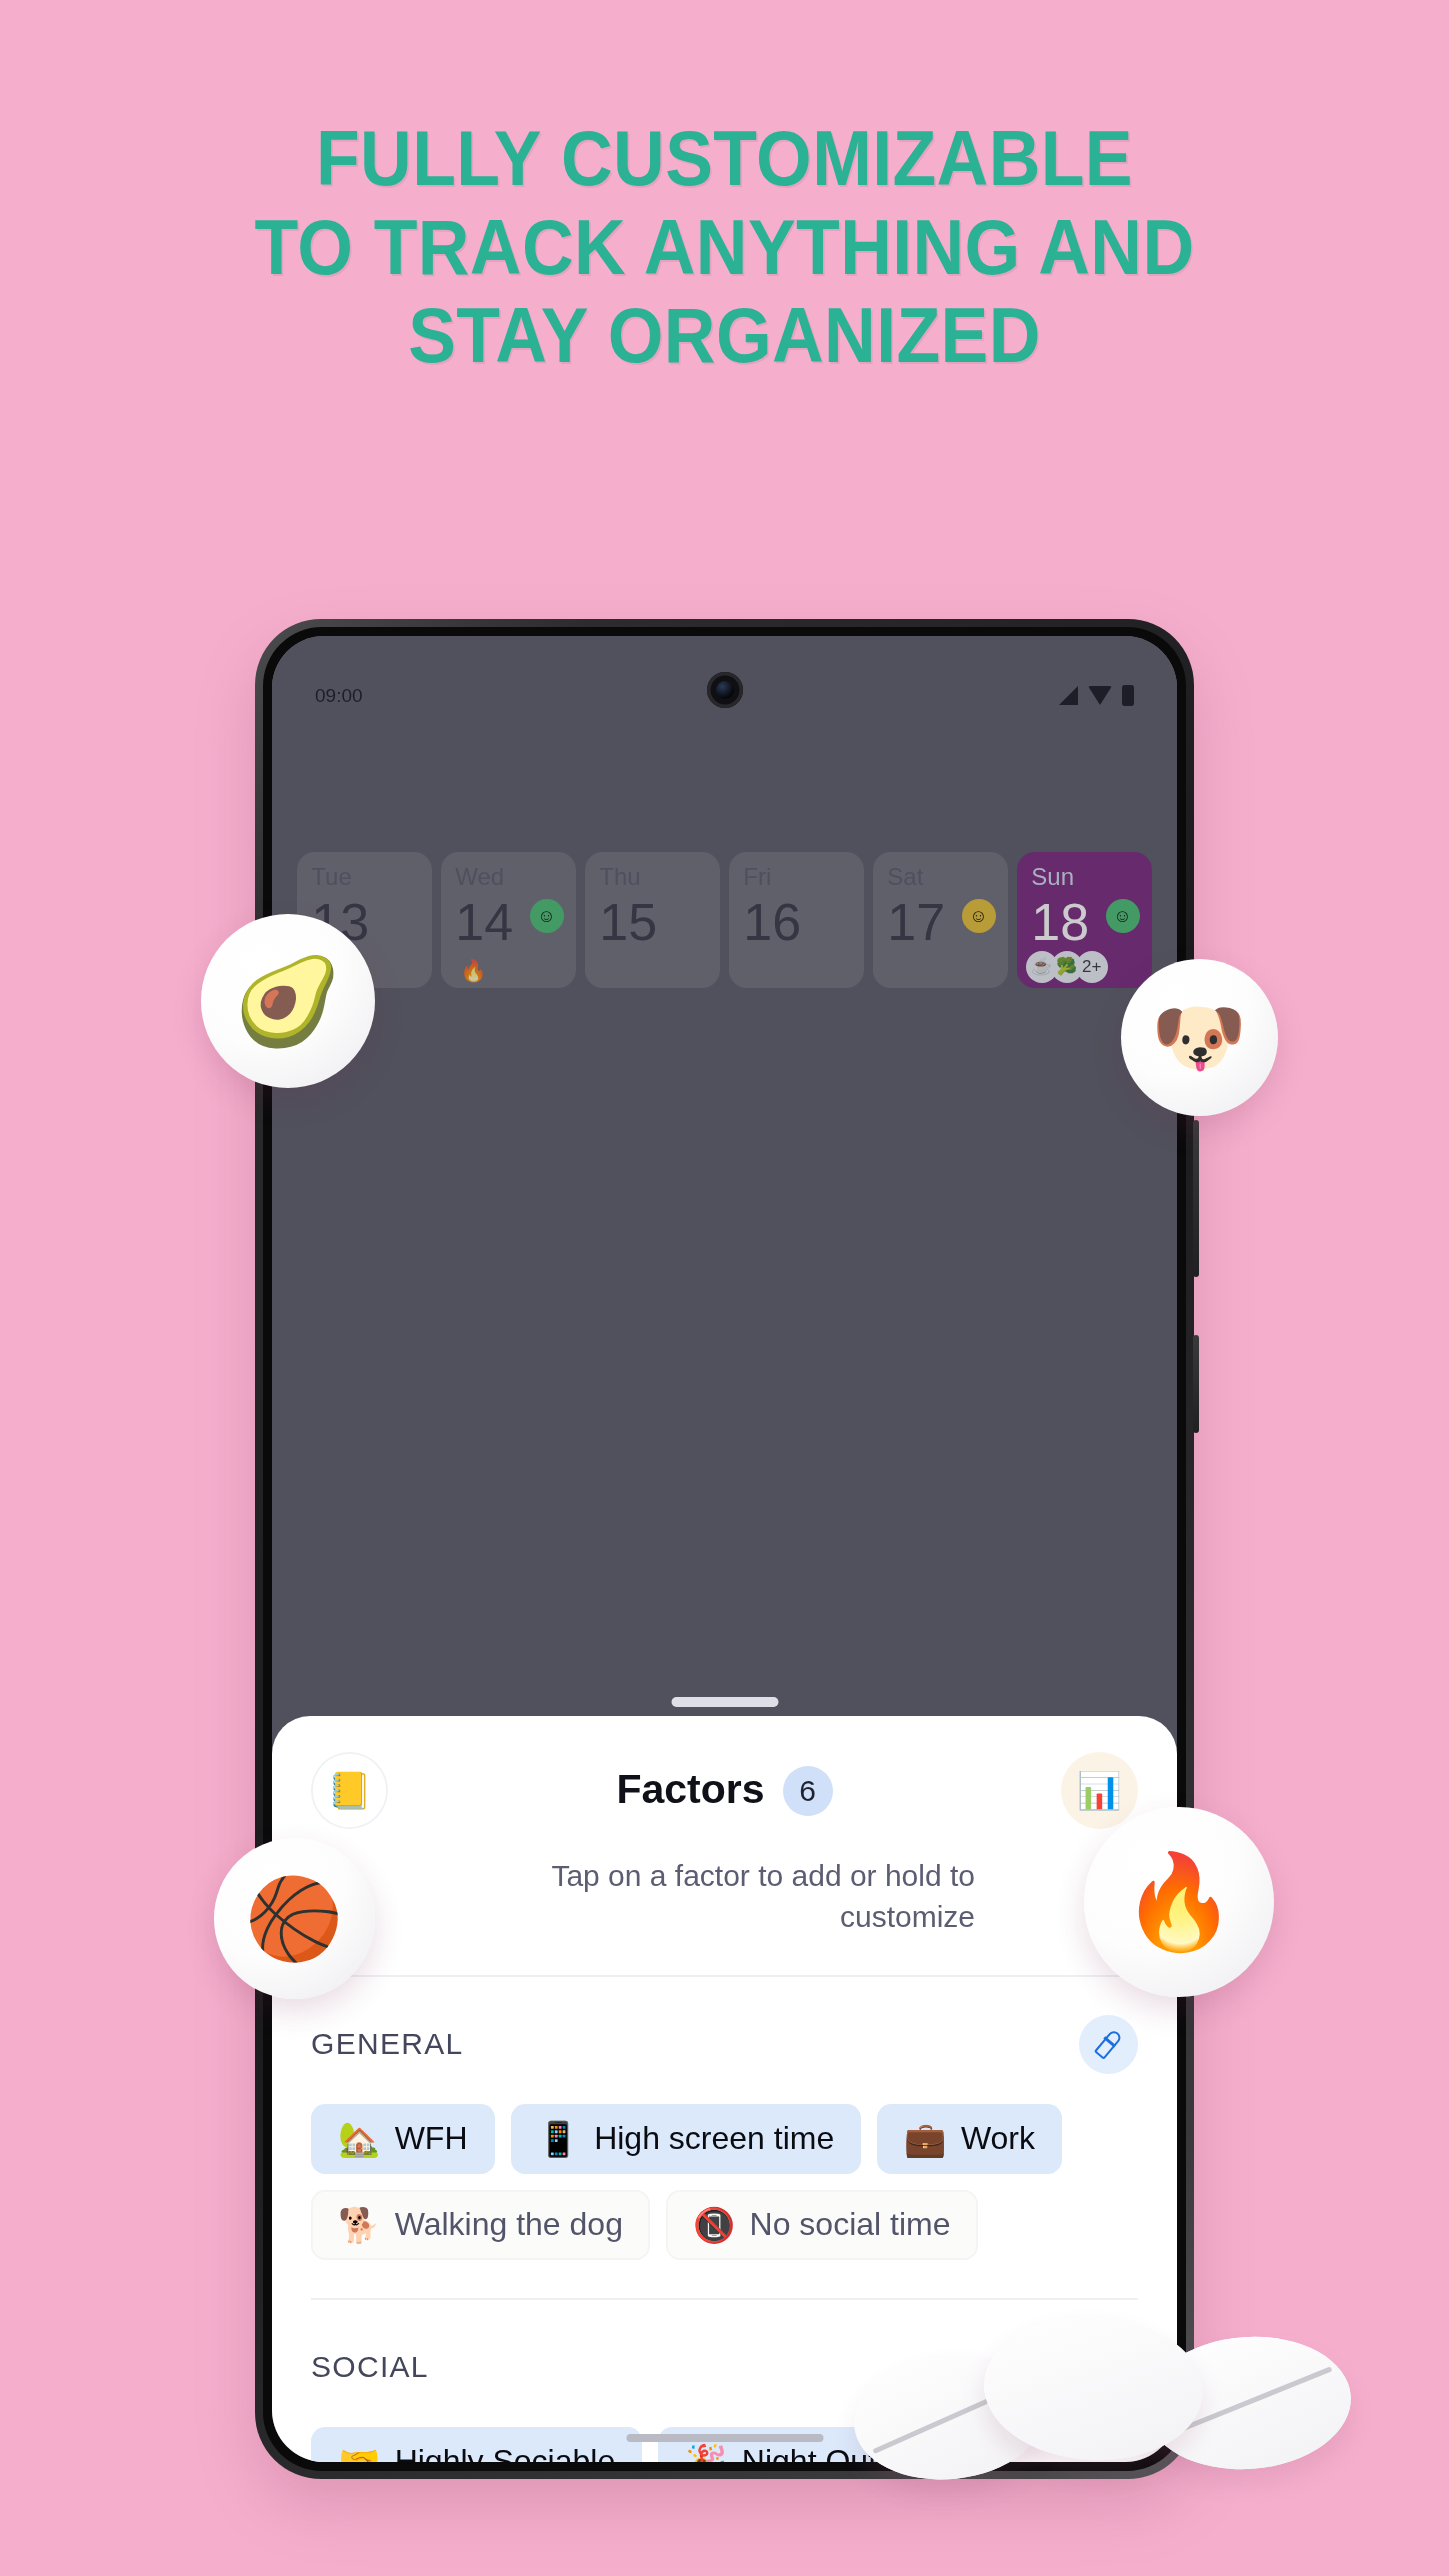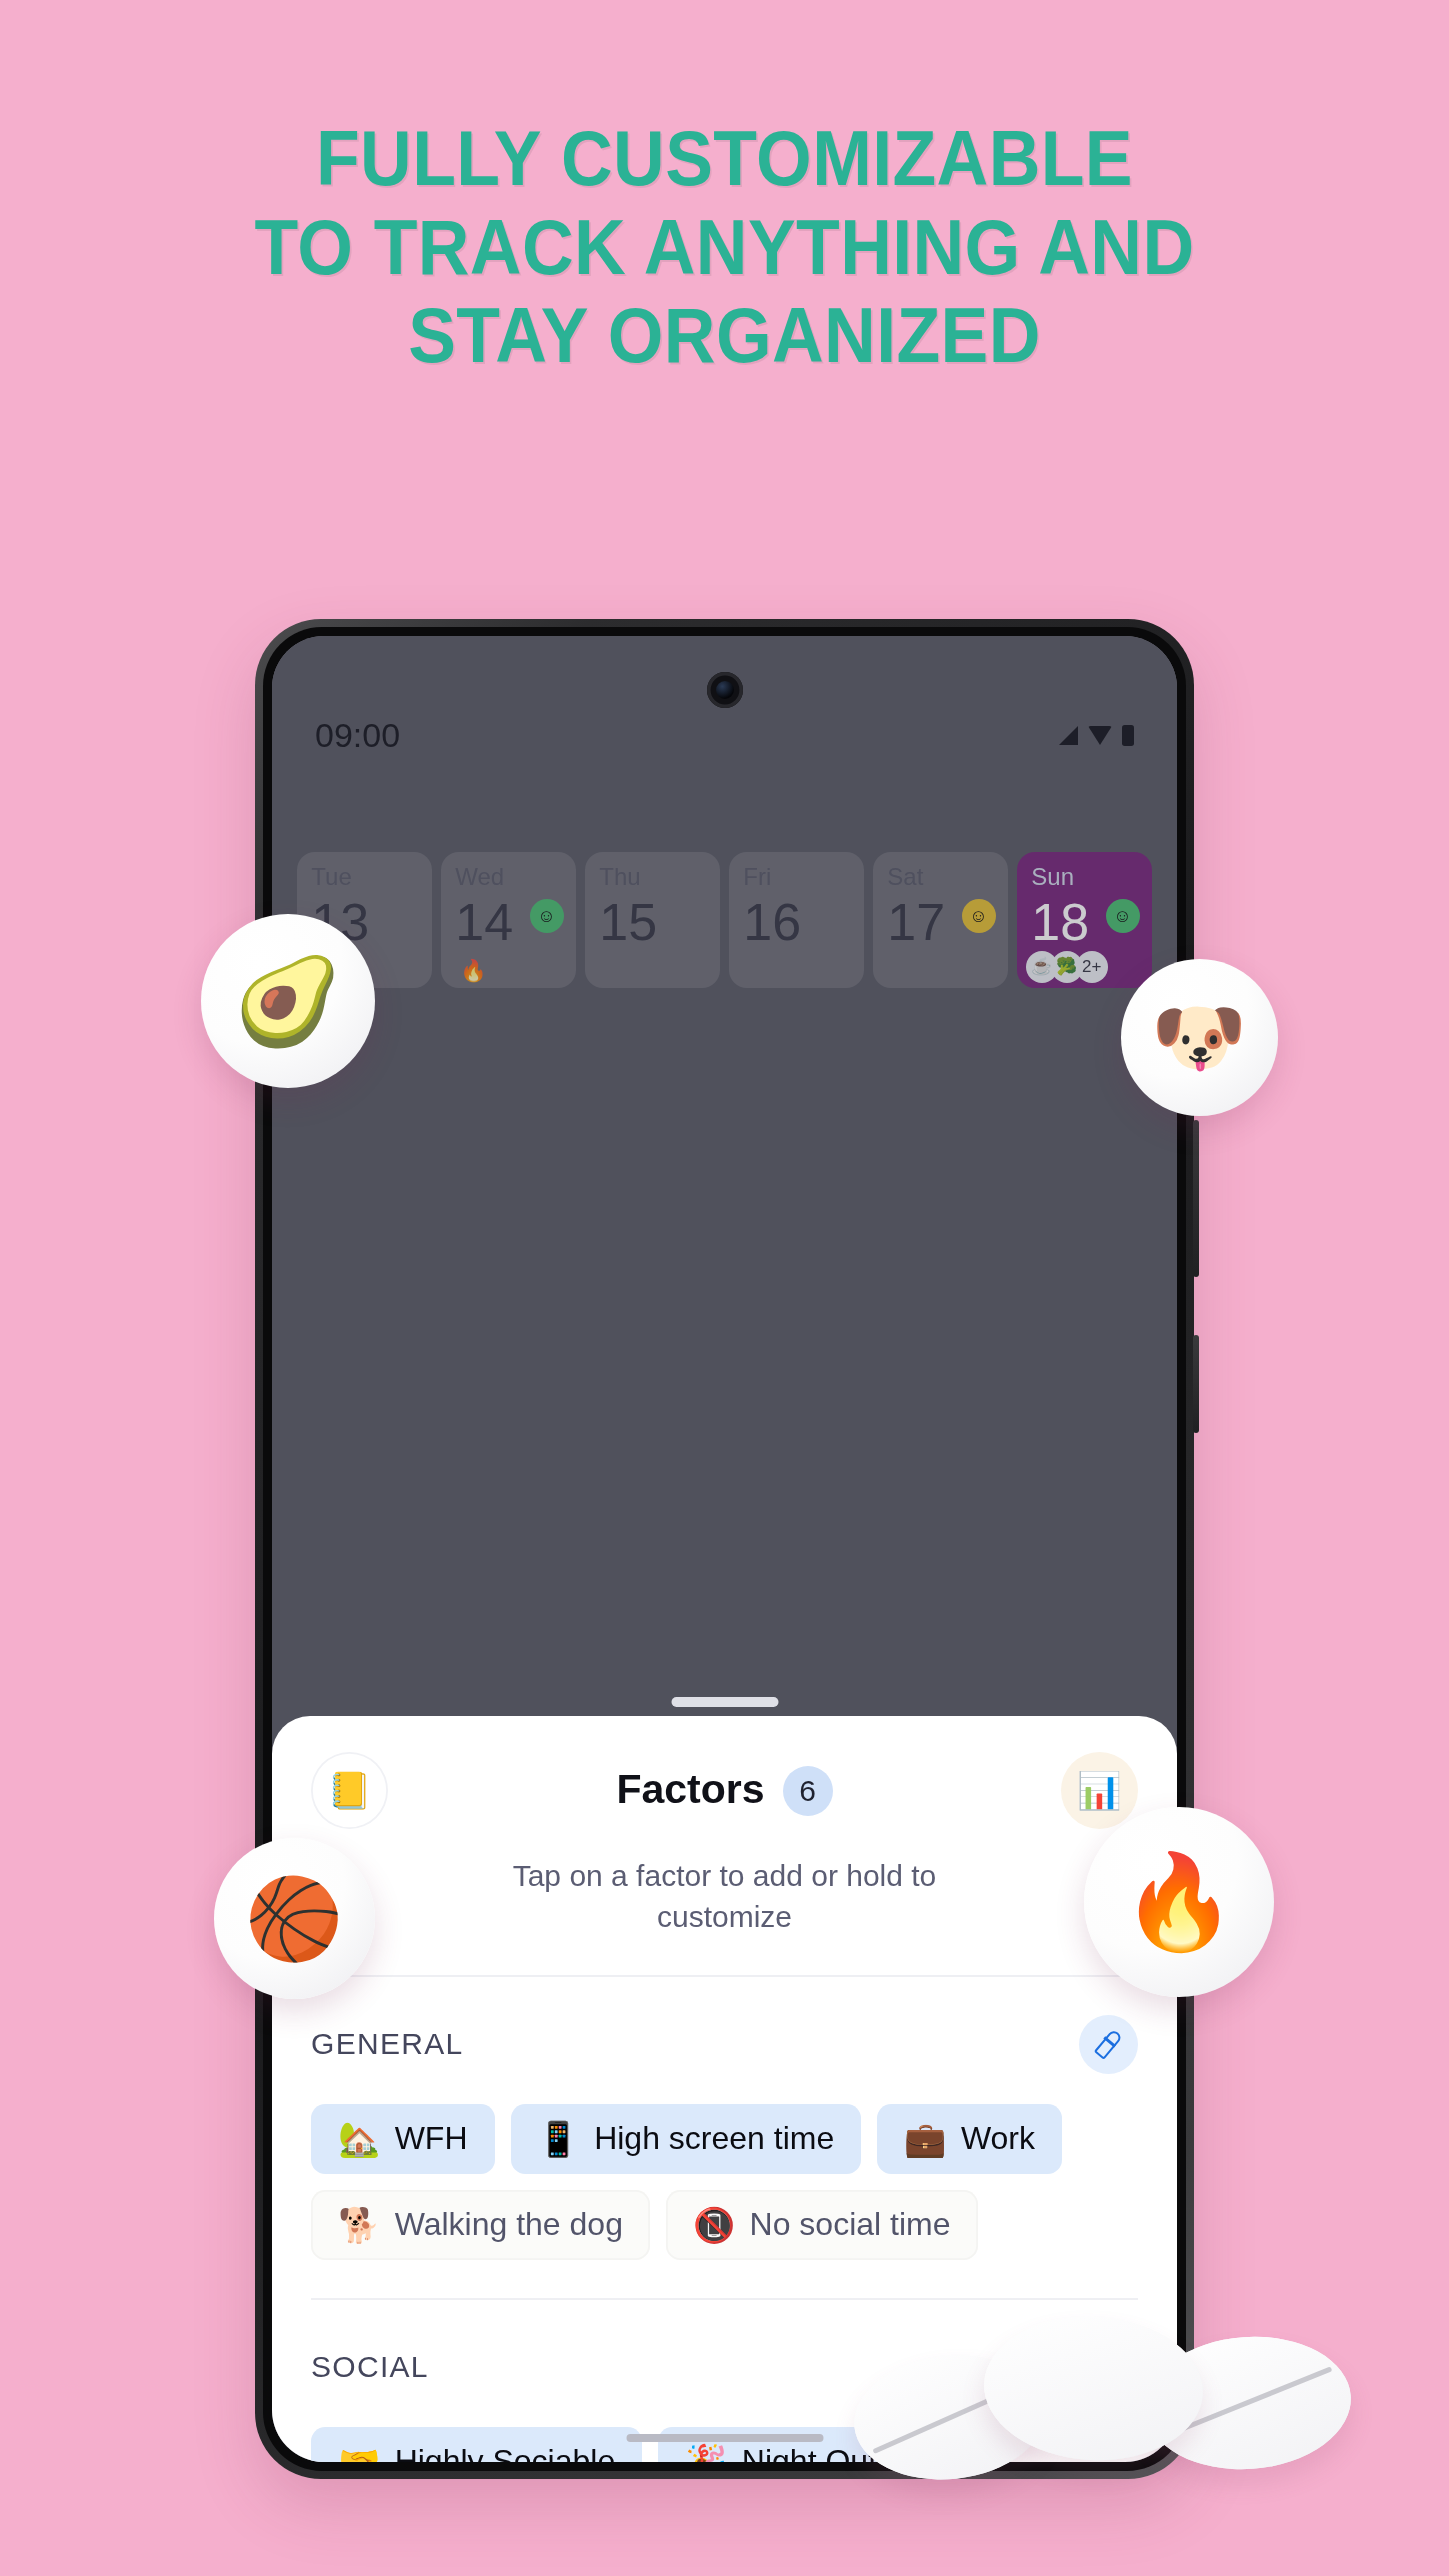--- a/index.html
+++ b/index.html
@@ -88,23 +88,22 @@
 
   .statusbar {
     position: absolute;
     top: 38px; left: 0; right: 0;
     height: 43px;
     display: flex;
     align-items: center;
     justify-content: space-between;
     padding: 0 43px;
     color: #15161f;
-    font-size: 34px;
+    font-size: 19px;
     opacity: 0.85;
-    margin-top: 40px;
   }
   .sb-icons { display: flex; align-items: center; gap: 9.8px; }
   .ic-signal {
     width: 0; height: 0;
     border-left: 19.7px solid transparent;
     border-bottom: 19.7px solid #15161f;
   }
   .ic-wifi {
     width: 0; height: 0;
     border-left: 12.5px solid transparent;
@@ -306,21 +305,21 @@
     color: #1f2230;
     font-size: 30px; font-weight: normal;
     min-width: 50px; height: 50px;
     border-radius: 25px;
     display:flex; align-items:center; justify-content:center;
     padding: 0 12.5px;
   }
   .sheet-sub {
     margin: 27px auto 0 auto;
     width: 501px;
-    text-align: center;
+    text-align: right;
     color: #5b5d73;
     font-size: 30px;
     line-height: 1.35;
   }
   .divider { height: 1.8px; background: #eeeff3; margin-top: 38px; }
 
   .section { padding: 38px 39px 0 39px; border-radius: 32px; }
   .section-head {
     display: flex; align-items: center; justify-content: space-between;
   }

